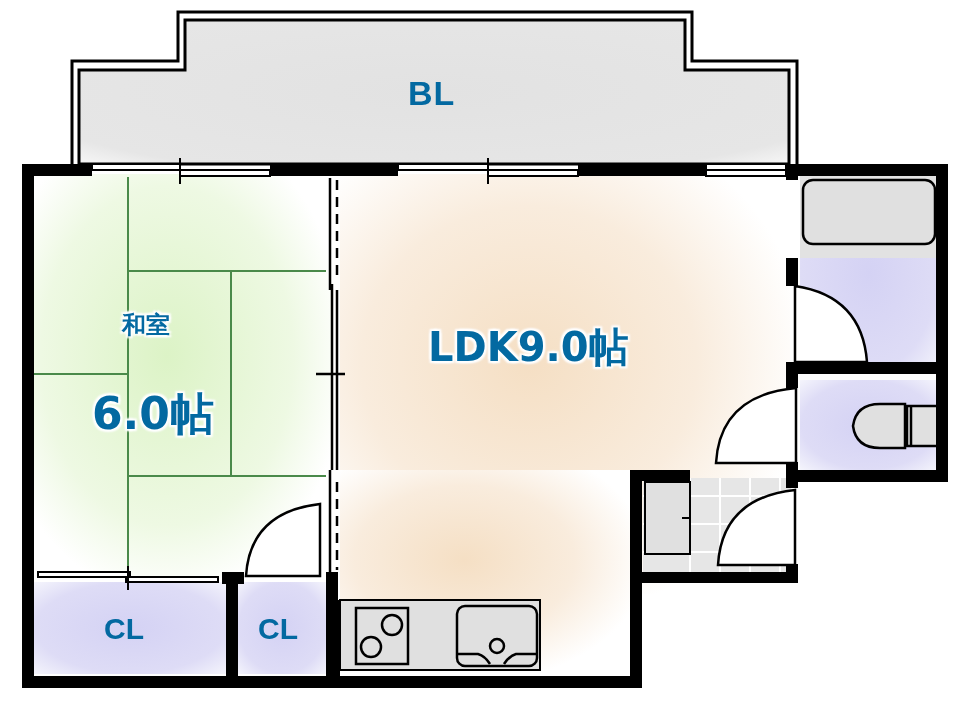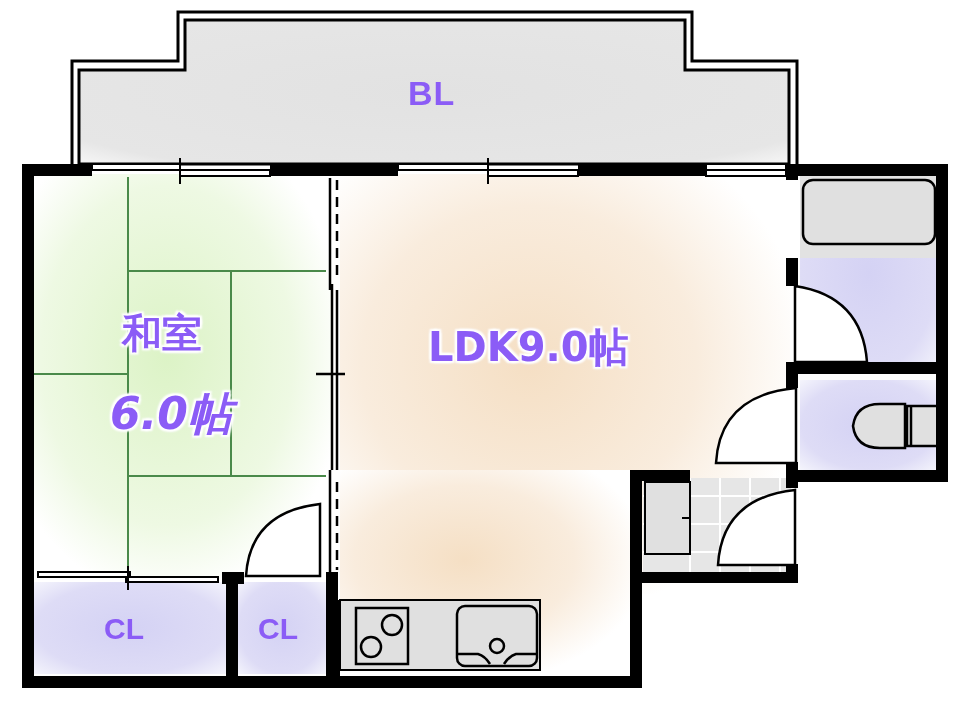--- a/index.html
+++ b/index.html
@@ -2,28 +2,28 @@
 <html><head>
 <meta charset="utf-8">
 <style>
   html, body { margin: 0; padding: 0; background: #ffffff; }
   body { width: 973px; height: 707px; position: relative; overflow: hidden; }
   #plan { position: absolute; left: 0; top: 0; width: 973px; height: 707px; }
   .label {
     position: absolute;
     font-family: "DejaVu Sans", sans-serif;
     font-weight: bold;
-    color: #8b5cf6;
+    color: #0369a1;
     white-space: nowrap;
     text-shadow: 0 0 3px #fff, 0 0 3px #fff, 0 0 4px #fff, 2px 2px 2px #fff, -2px -2px 2px #fff, 2px -2px 2px #fff, -2px 2px 2px #fff;
     line-height: 1;
   }
   .lbl-bl { left: 408px; top: 76px; font-size: 34px; letter-spacing: 1px; text-shadow: none; font-family: "Liberation Sans", sans-serif; }
-  .lbl-washitsu-name { left: 122px; top: 313px; font-size: 40px; }
-  .lbl-washitsu-size { left: 110px; top: 392px; font-size: 44px; font-style: italic; }
+  .lbl-washitsu-name { left: 122px; top: 313px; font-size: 24px; }
+  .lbl-washitsu-size { left: 92px; top: 392px; font-size: 44px; }
   .lbl-ldk { left: 428px; top: 327px; font-size: 40px; }
   .lbl-cl1 { left: 104px; top: 614px; font-size: 30px; text-shadow: none; font-family: "Liberation Sans", sans-serif; }
   .lbl-cl2 { left: 258px; top: 614px; font-size: 30px; text-shadow: none; font-family: "Liberation Sans", sans-serif; }
 </style>
 </head>
 <body>
 
 <svg id="plan" viewBox="0 0 973 707" xmlns="http://www.w3.org/2000/svg">
   <defs>
     <radialGradient id="gGreen" cx="0.45" cy="0.45" r="0.6">

